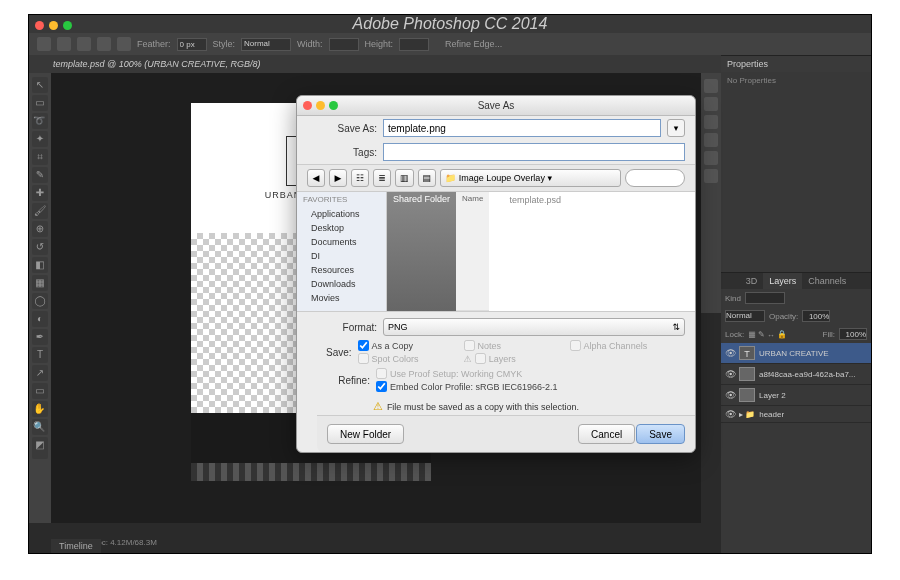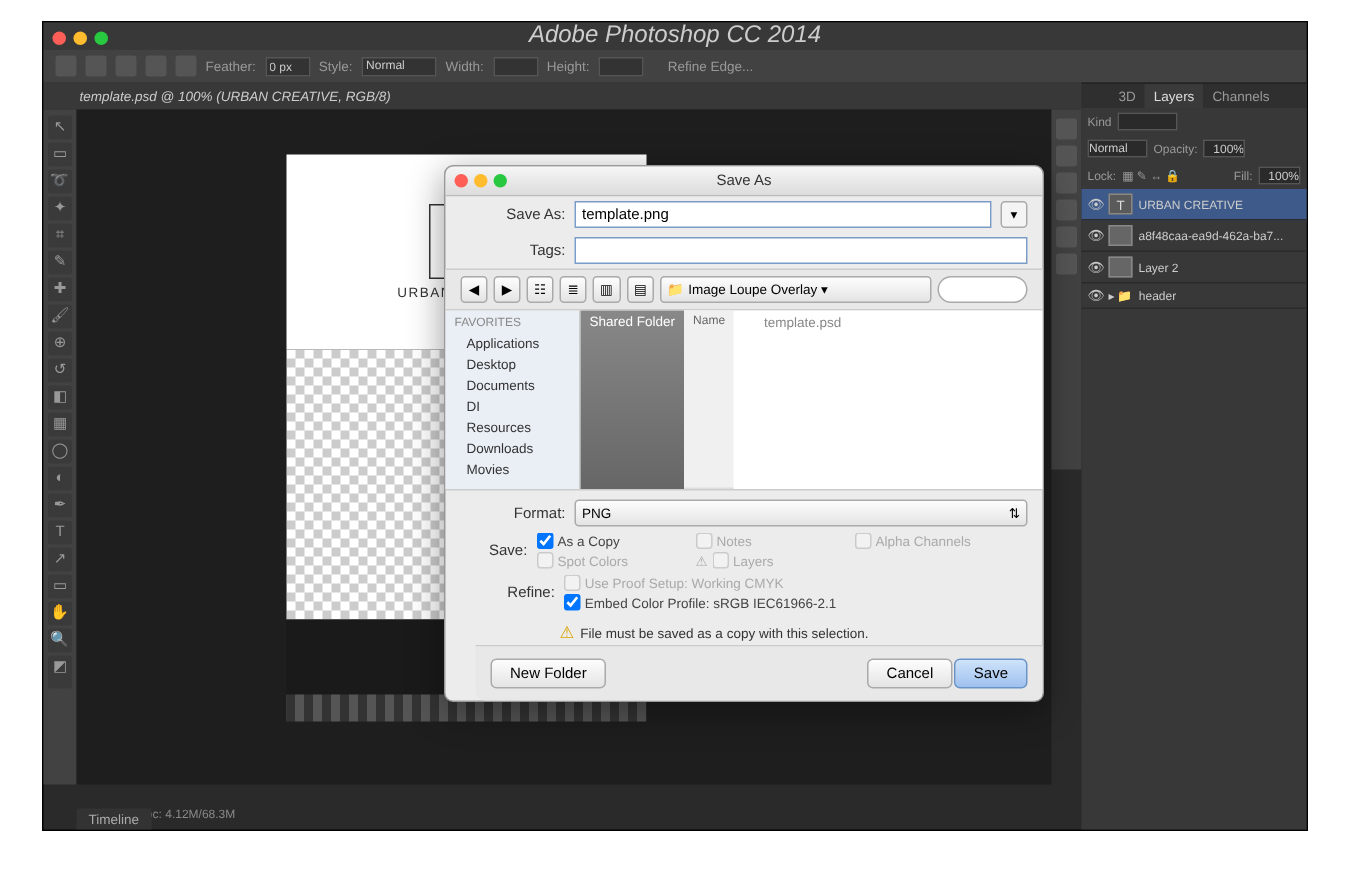--- a/index.html
+++ b/index.html
@@ -39,21 +39,21 @@
 .layers-ctrl .mininum { background: #2a2a2a; border: 1px solid #555; height: 12px; width: 28px; font-size: 8px; color: #ccc; text-align: right; }
 .layer-row { display: flex; align-items: center; gap: 4px; padding: 3px 4px; font-size: 8px; color: #ccc; border-bottom: 1px solid #2a2a2a; }
 .layer-row.sel { background: #3d5a8a; }
 .layer-row .eye { width: 10px; font-size: 9px; }
 .layer-row .thumb { width: 16px; height: 14px; background: #666; border: 1px solid #888; }
 .layer-row .thumb.txt { background: #5a5a5a; font-size: 9px; text-align: center; line-height: 14px; color: #ddd; }
 .statusbar { position: absolute; bottom: 6px; left: 22px; font-size: 8px; color: #888; display: flex; gap: 20px; }
 .timeline-tab { position: absolute; bottom: 0; left: 22px; font-size: 9px; color: #aaa; background: #333; padding: 2px 8px; }
 
 
-.saveas { position: absolute; left: 296px; top: 110px; width: 400px; background: #ececec; border: 1px solid #999; border-radius: 6px; box-shadow: 0 6px 24px rgba(0,0,0,0.4); font-size: 10px; color: #333; }
+.saveas { position: absolute; left: 296px; top: 95px; width: 400px; background: #ececec; border: 1px solid #999; border-radius: 6px; box-shadow: 0 6px 24px rgba(0,0,0,0.4); font-size: 10px; color: #333; }
 .sa-titlebar { height: 20px; background: linear-gradient(#f6f6f6,#dcdcdc); border-bottom: 1px solid #bbb; text-align: center; line-height: 20px; font-size: 10px; position: relative; border-radius: 6px 6px 0 0; }
 .sa-traffic { position: absolute; left: 6px; top: 5px; display: flex; gap: 4px; }
 .sa-row { display: flex; align-items: center; padding: 3px 10px; gap: 6px; }
 .sa-row .lbl { width: 70px; text-align: right; font-size: 10px; }
 .sa-row input[type=text] { flex: 1; height: 18px; border: 1px solid #7a9cc6; font-size: 10px; padding: 0 4px; background: #fff; }
 .sa-expand { width: 18px; height: 18px; border: 1px solid #aaa; background: #f4f4f4; border-radius: 3px; font-size: 9px; text-align: center; }
 .sa-toolbar { display: flex; align-items: center; gap: 4px; padding: 4px 10px; border-top: 1px solid #ccc; border-bottom: 1px solid #ccc; background: #e8e8e8; }
 .sa-toolbar .btn { height: 18px; min-width: 18px; border: 1px solid #aaa; background: linear-gradient(#fdfdfd,#e4e4e4); border-radius: 3px; font-size: 9px; padding: 0 4px; }
 .sa-toolbar .sel { flex: 1; height: 18px; border: 1px solid #aaa; background: linear-gradient(#fdfdfd,#e4e4e4); border-radius: 3px; font-size: 9px; padding: 0 4px; text-align: left; }
 .sa-toolbar .search { width: 60px; height: 18px; border: 1px solid #aaa; border-radius: 9px; font-size: 9px; padding: 0 6px; background: #fff; }
@@ -150,20 +150,24 @@
     <div class="ic"></div>
     <div class="ic"></div>
     <div class="ic"></div>
     <div class="ic"></div>
     <div class="ic"></div>
     <div class="ic"></div>
   </div>
 
   <div class="right-panels">
     <div class="panel">
+      <div class="panel-header">Properties</div>
+      <div class="panel-body" style="height:200px">No Properties</div>
+    </div>
+    <div class="panel">
       <div class="layers-tabs">
         <div>3D</div>
         <div class="active">Layers</div>
         <div>Channels</div>
       </div>
       <div class="layers-ctrl">
         <span>Kind</span>
         <div class="minisel"></div>
       </div>
       <div class="layers-ctrl">

